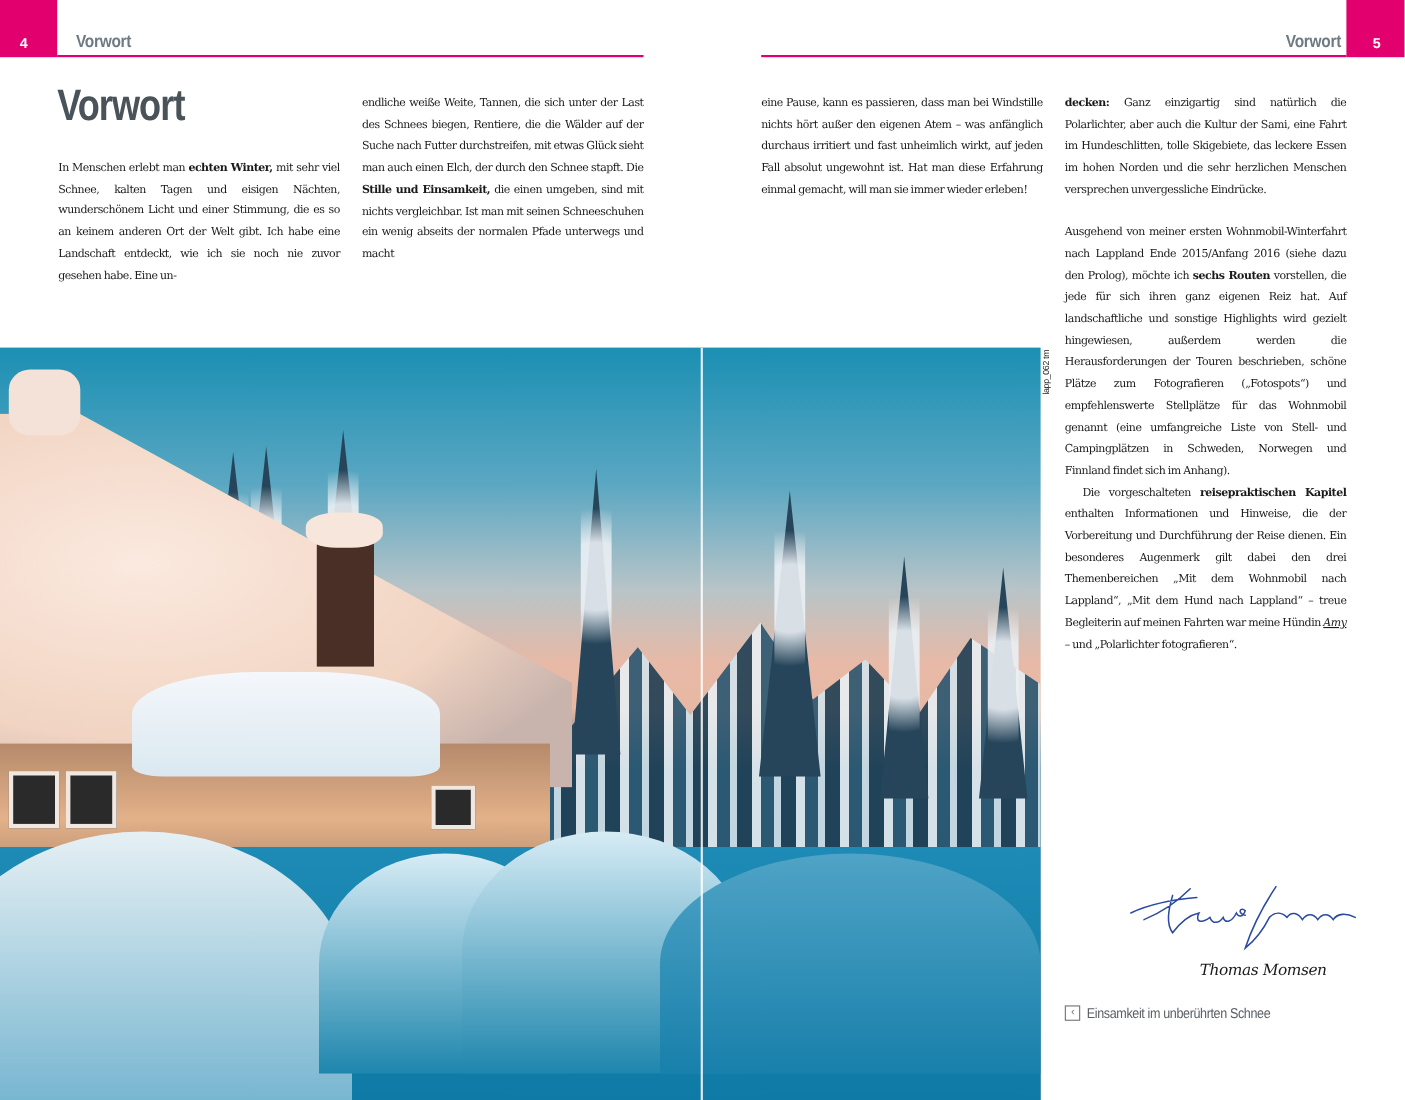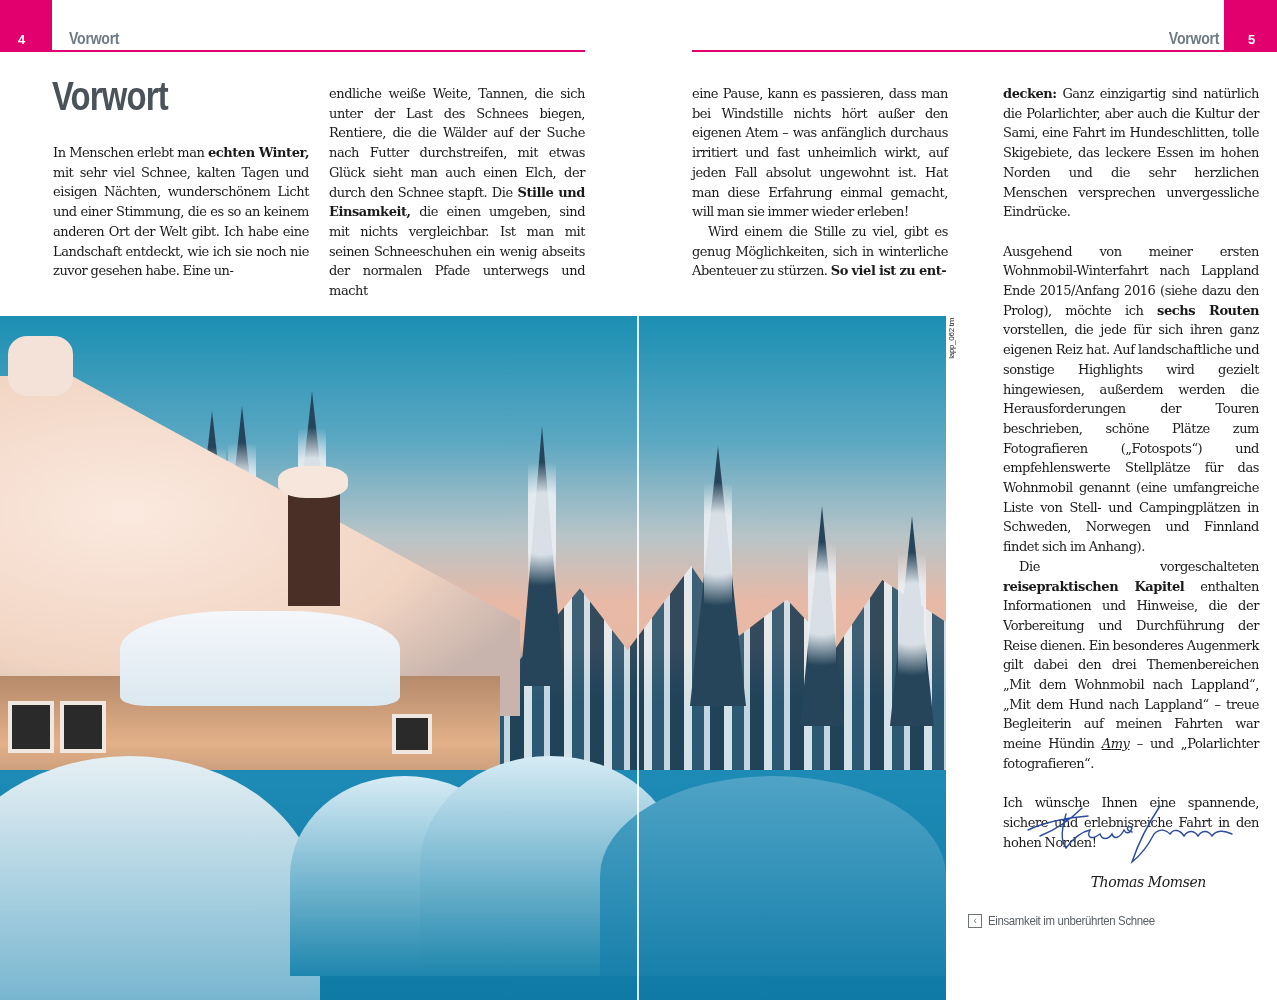--- a/index.html
+++ b/index.html
@@ -16,31 +16,31 @@
   .running { position: absolute; top: 30px; font-family: "Liberation Sans", sans-serif; font-weight: bold; font-size: 16px; color: #6d7a83; letter-spacing: -0.3px; transform: scaleX(0.88); }
   .running.left { left: 69px; transform-origin: left center; }
   .running.right { right: 58px; transform-origin: right center; }
 
   .rule { position: absolute; top: 50px; height: 2px; background: #e2006e; }
   .rule.left { left: 52px; width: 533px; }
   .rule.right { left: 692px; width: 532px; }
 
   .title { position: absolute; left: 52px; top: 74px; font-family: "Liberation Sans", sans-serif; font-weight: bold; font-size: 40px; color: #4a5359; letter-spacing: -1px; transform: scaleX(0.82); transform-origin: left top; }
 
-  .col { position: absolute; font-size: 13px; line-height: 19.7px; text-align: justify; color: #1a1a1a; letter-spacing: -0.45px; word-spacing: -0.5px; }
+  .col { position: absolute; font-size: 10px; line-height: 19.7px; text-align: justify; color: #1a1a1a; letter-spacing: -0.45px; word-spacing: -0.5px; }
   .col p { margin: 0; }
   .col p.indent { text-indent: 16px; }
   .col p.gap { margin-top: 19.7px; }
   .col b { font-weight: bold; }
   .col i { font-style: italic; text-decoration: underline; }
 
   .c1 { left: 53px; top: 143px; width: 256px; }
   .c2 { left: 329px; top: 84px; width: 256px; }
   .c3 { left: 692px; top: 84px; width: 256px; }
-  .c4 { left: 968px; top: 84px; width: 256px; margin-left: 35px; }
+  .c4 { left: 968px; top: 84px; width: 256px; }
 
   .photo { position: absolute; left: 0; top: 316px; width: 946px; height: 684px; overflow: hidden;
     background: linear-gradient(180deg, #1b8fb3 0%, #5aa7c2 18%, #b7c4c8 32%, #e8b9a6 42%, #e7b8a3 48%, #2d6f8f 56%, #175d82 100%); }
   .photo .gutter { position: absolute; left: 637px; top: 0; width: 2px; height: 100%; background: #ffffff; opacity: 0.85; }
   .tree { position: absolute; width: 0; height: 0; border-left: 22px solid transparent; border-right: 22px solid transparent; border-bottom: 210px solid #26455a; }
   .tree::after { content: ""; position: absolute; left: -14px; top: 30px; width: 28px; height: 170px; background: radial-gradient(circle at 50% 40%, rgba(235,240,245,0.9) 0 30%, transparent 60%); }
   .forest { position: absolute; left: 150px; right: 0; top: 250px; height: 280px;
     background: repeating-linear-gradient(90deg, #1f3e53 0 14px, #e8eef2 14px 22px, #2b5670 22px 34px, #d2e2ea 34px 40px); opacity: 0.9;
     clip-path: polygon(0 40%, 8% 5%, 14% 35%, 22% 0%, 30% 30%, 38% 10%, 46% 35%, 54% 8%, 60% 30%, 68% 0%, 74% 25%, 80% 12%, 86% 30%, 92% 5%, 100% 20%, 100% 100%, 0 100%); }
   .roof { position: absolute; left: -40px; top: 60px; width: 560px; height: 340px; background: radial-gradient(ellipse at 30% 40%, #fbe9df 0%, #f1d4c2 55%, #c9b4ad 80%); clip-path: polygon(0 0, 20% 0, 100% 72%, 100% 100%, 0 100%); }
@@ -80,27 +80,25 @@
 <h1 class="title">Vorwort</h1>
 
 <div class="col c1">
     <p><span>In Menschen erlebt man </span><b>echten Winter,</b><span> mit sehr viel Schnee, kalten Tagen und eisigen Nächten, wunderschönem Licht und einer Stimmung, die es so an keinem anderen Ort der Welt gibt. Ich habe eine Landschaft entdeckt, wie ich sie noch nie zuvor gesehen habe. Eine un-</span></p>
   </div>
 <div class="col c2">
     <p><span>endliche weiße Weite, Tannen, die sich unter der Last des Schnees biegen, Rentiere, die die Wälder auf der Suche nach Futter durchstreifen, mit etwas Glück sieht man auch einen Elch, der durch den Schnee stapft. Die </span><b>Stille und Einsamkeit,</b><span> die einen umgeben, sind mit nichts vergleichbar. Ist man mit seinen Schneeschuhen ein wenig abseits der normalen Pfade unterwegs und macht</span></p>
   </div>
 <div class="col c3">
     <p><span>eine Pause, kann es passieren, dass man bei Windstille nichts hört außer den eigenen Atem – was anfänglich durchaus irritiert und fast unheimlich wirkt, auf jeden Fall absolut ungewohnt ist. Hat man diese Erfahrung einmal gemacht, will man sie immer wieder erleben!</span></p>
-    <p class="indent"><span>Wird einem die Stille zu viel, gibt es genug Möglichkeiten, sich in winterliche Abenteuer zu stürzen. </span><b>So viel ist zu ent-</b></p>
   </div>
 <div class="col c4">
     <p><b>decken:</b><span> Ganz einzigartig sind natürlich die Polarlichter, aber auch die Kultur der Sami, eine Fahrt im Hundeschlitten, tolle Skigebiete, das leckere Essen im hohen Norden und die sehr herzlichen Menschen versprechen unvergessliche Eindrücke.</span></p>
     <p class="gap"><span>Ausgehend von meiner ersten Wohnmobil-Winterfahrt nach Lappland Ende 2015/Anfang 2016 (siehe dazu den Prolog), möchte ich </span><b>sechs Routen</b><span> vorstellen, die jede für sich ihren ganz eigenen Reiz hat. Auf landschaftliche und sonstige Highlights wird gezielt hingewiesen, außerdem werden die Herausforderungen der Touren beschrieben, schöne Plätze zum Fotografieren („Fotospots“) und empfehlenswerte Stellplätze für das Wohnmobil genannt (eine umfangreiche Liste von Stell- und Campingplätzen in Schweden, Norwegen und Finnland findet sich im Anhang).</span></p>
     <p class="indent"><span>Die vorgeschalteten </span><b>reisepraktischen Kapitel</b><span> enthalten Informationen und Hinweise, die der Vorbereitung und Durchführung der Reise dienen. Ein besonderes Augenmerk gilt dabei den drei Themenbereichen „Mit dem Wohnmobil nach Lappland“, „Mit dem Hund nach Lappland“ – treue Begleiterin auf meinen Fahrten war meine Hündin </span><i>Amy</i><span> – und „Polarlichter fotografieren“.</span></p>
-    <p class="gap"><span>Ich wünsche Ihnen eine spannende, sichere und erlebnisreiche Fahrt in den hohen Norden!</span></p>
   </div>
 
 <div class="photo">
   <div class="forest"></div>
   <div class="tree" style="left:190px; top:95px; border-bottom-width:190px;"></div>
   <div class="tree" style="left:220px; top:90px; border-bottom-width:200px;"></div>
   <div class="tree" style="left:290px; top:75px; border-bottom-width:200px;"></div>
   <div class="tree" style="left:520px; top:110px; border-bottom-width:260px;"></div>
   <div class="tree" style="left:690px; top:130px; border-left-width:28px; border-right-width:28px; border-bottom-width:260px;"></div>
   <div class="tree" style="left:800px; top:190px; border-bottom-width:220px;"></div>

